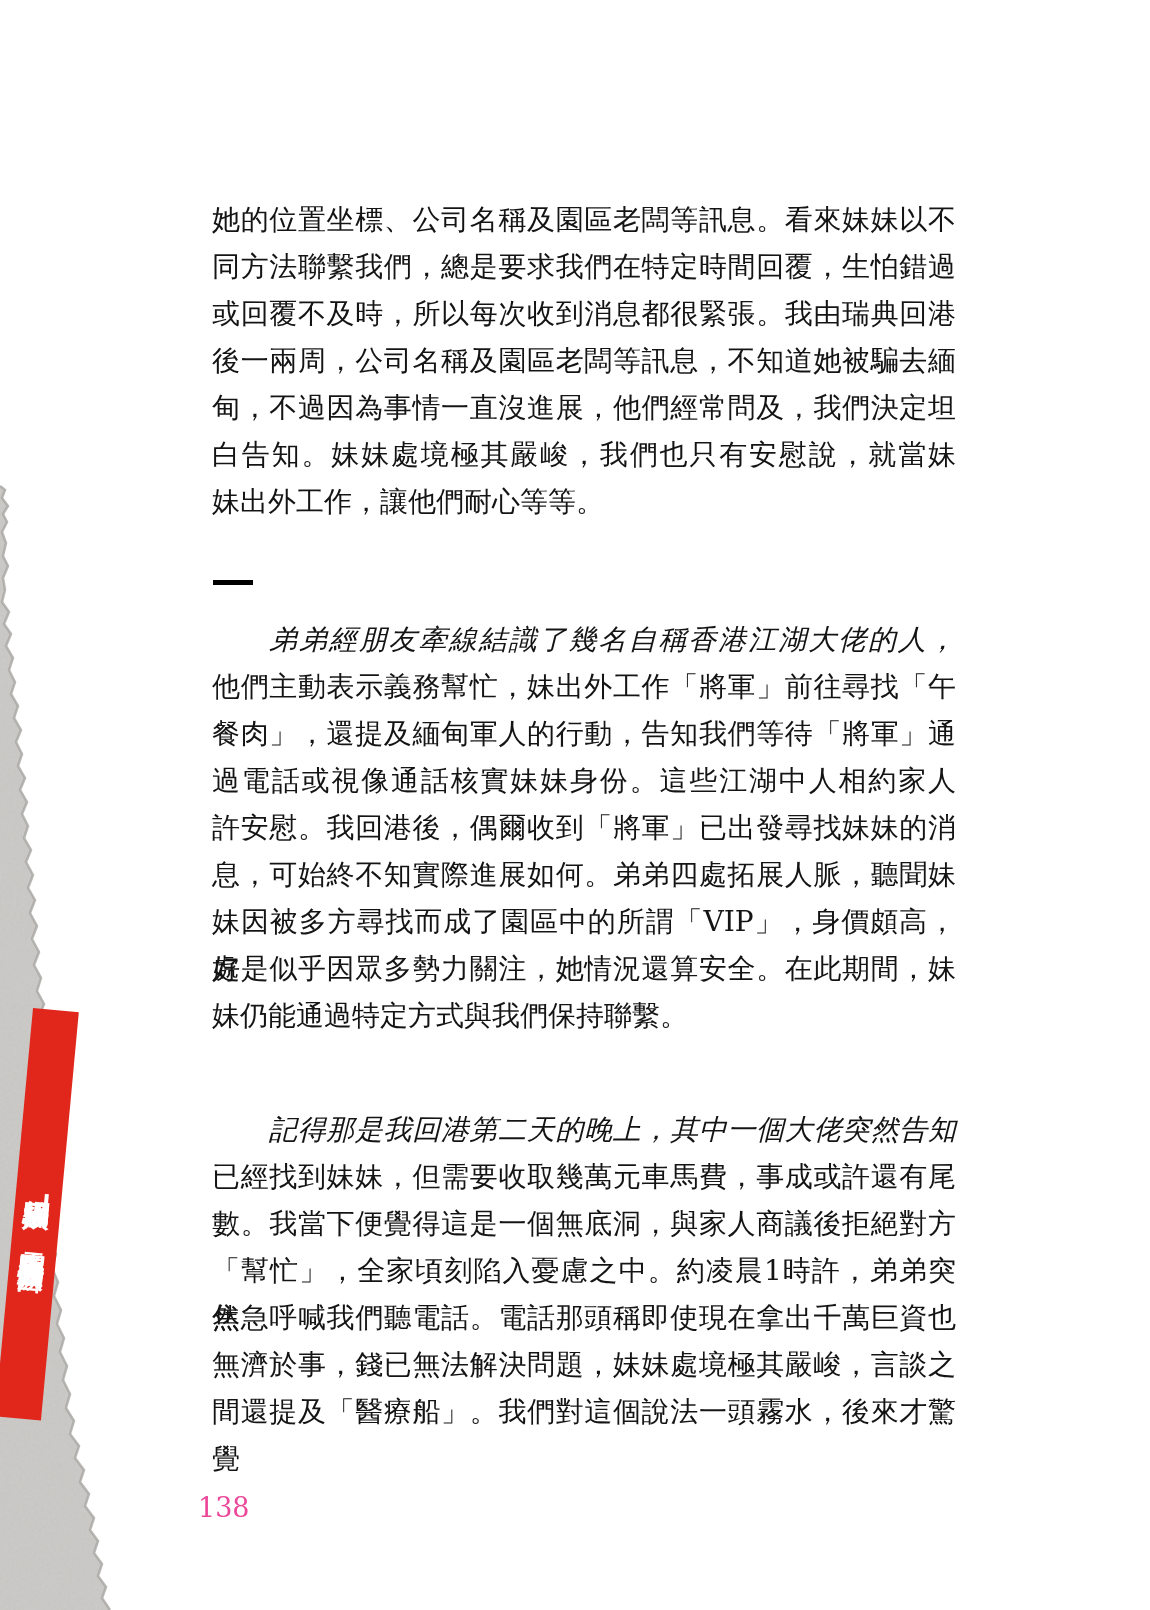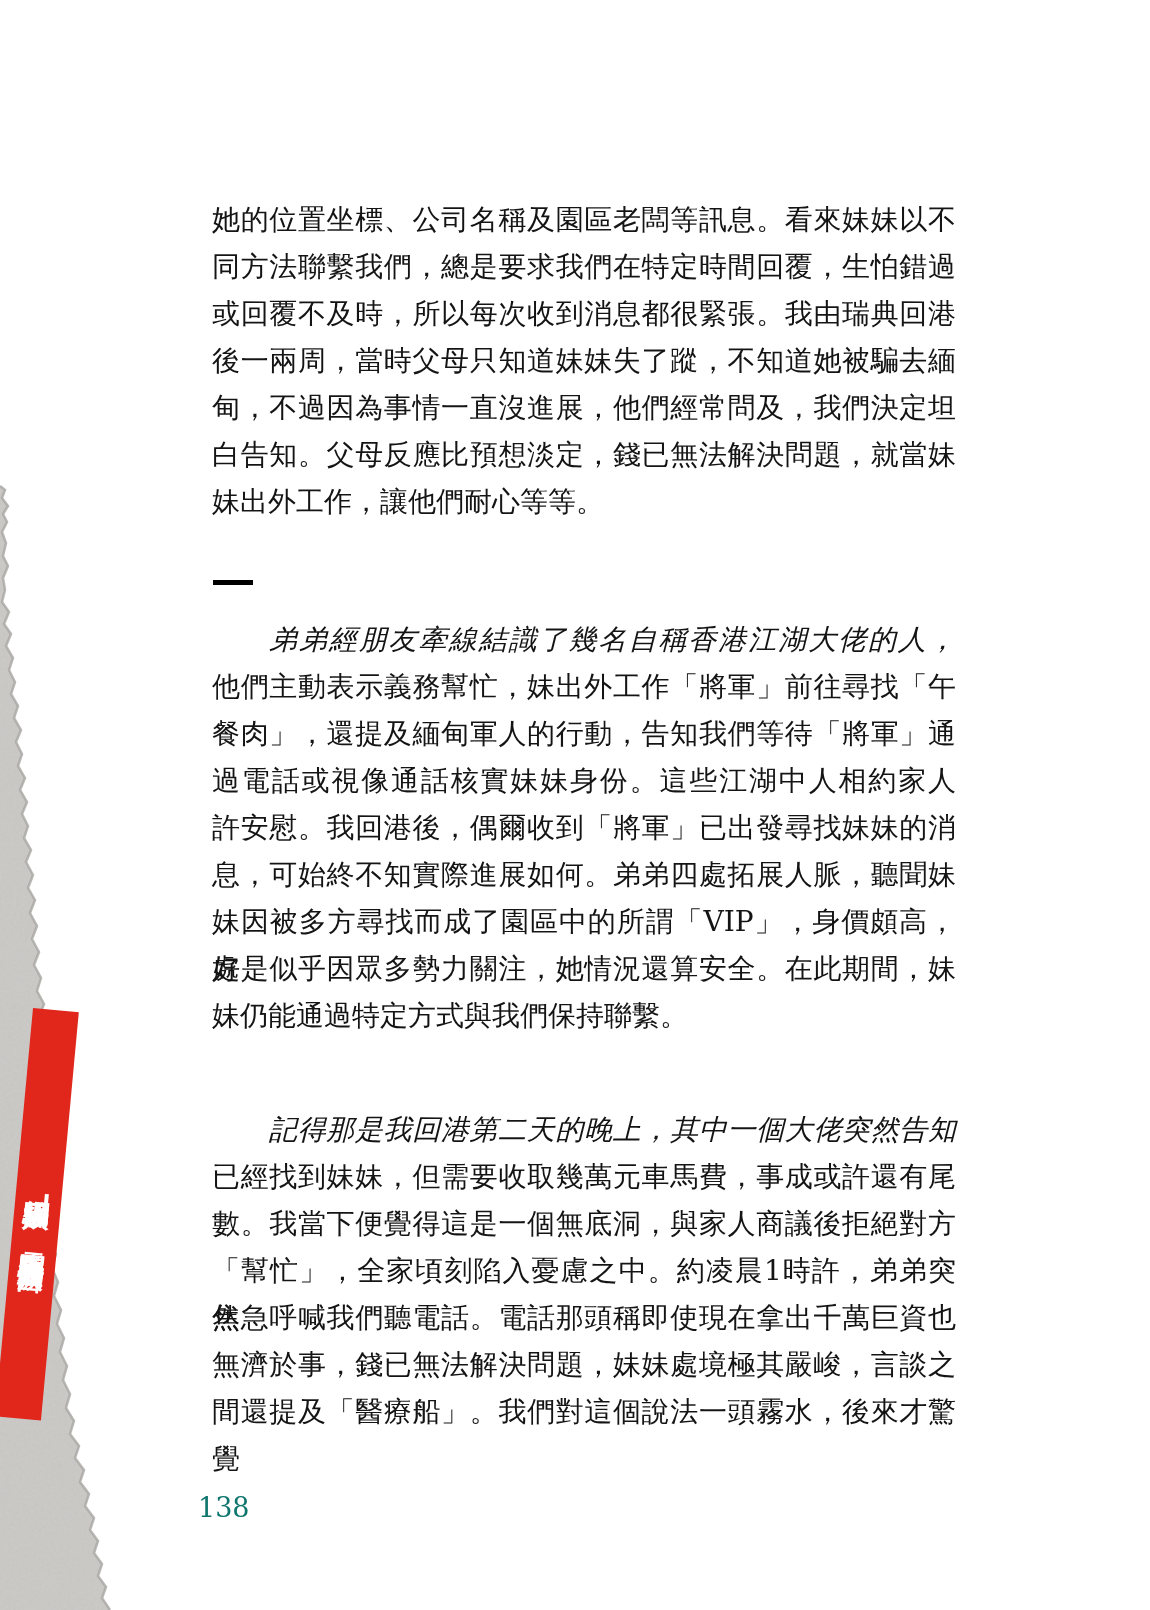--- a/index.html
+++ b/index.html
@@ -76,21 +76,21 @@
     display:inline-block;
     width:40px;height:5px;
     background:#000000;
     margin-left:1px;
   }
   .para-gap{margin-top:67px;}
   .page-number{
     position:absolute;
     left:198px;top:1492px;
     font-size:27px;
-    color:#0f766e;
+    color:#ec4899;
     z-index:3;
   }
 </style>
 </head>
 <body>
 
 <div class="page">
 
   <svg class="tear-svg" width="1150" height="1610" viewBox="0 0 1150 1610">
     <defs>
@@ -119,23 +119,23 @@
       <span>騙網囚奴</span><span class="banner-dash"></span><span>電騙園豬仔血淚獨白</span>
     </div>
   </div>
 
   <div class="content">
 
     <div>
       <div class="line just">她的位置坐標、公司名稱及園區老闆等訊息。看來妹妹以不</div>
       <div class="line just">同方法聯繫我們，總是要求我們在特定時間回覆，生怕錯過</div>
       <div class="line just">或回覆不及時，所以每次收到消息都很緊張。我由瑞典回港</div>
-      <div class="line just">後一兩周，當時父母只知道妹妹失了蹤，不知道她被騙去緬</div>
+      <div class="line just">後一兩周，公司名稱及園區老闆等訊息，不知道她被騙去緬</div>
       <div class="line just">甸，不過因為事情一直沒進展，他們經常問及，我們決定坦</div>
-      <div class="line just">白告知。父母反應比預想淡定，錢已無法解決問題，就當妹</div>
+      <div class="line just">白告知。妹妹處境極其嚴峻，我們也只有安慰說，就當妹</div>
       <div class="line">妹出外工作，讓他們耐心等等。</div>
     </div>
 
     <div class="heading">
       <span class="heading-underline"></span>
     </div>
 
     <div>
       <div class="line just indent">弟弟經朋友牽線結識了幾名自稱香港江湖大佬的人，</div>
       <div class="line just">他們主動表示義務幫忙，妹出外工作「將軍」前往尋找「午</div>

